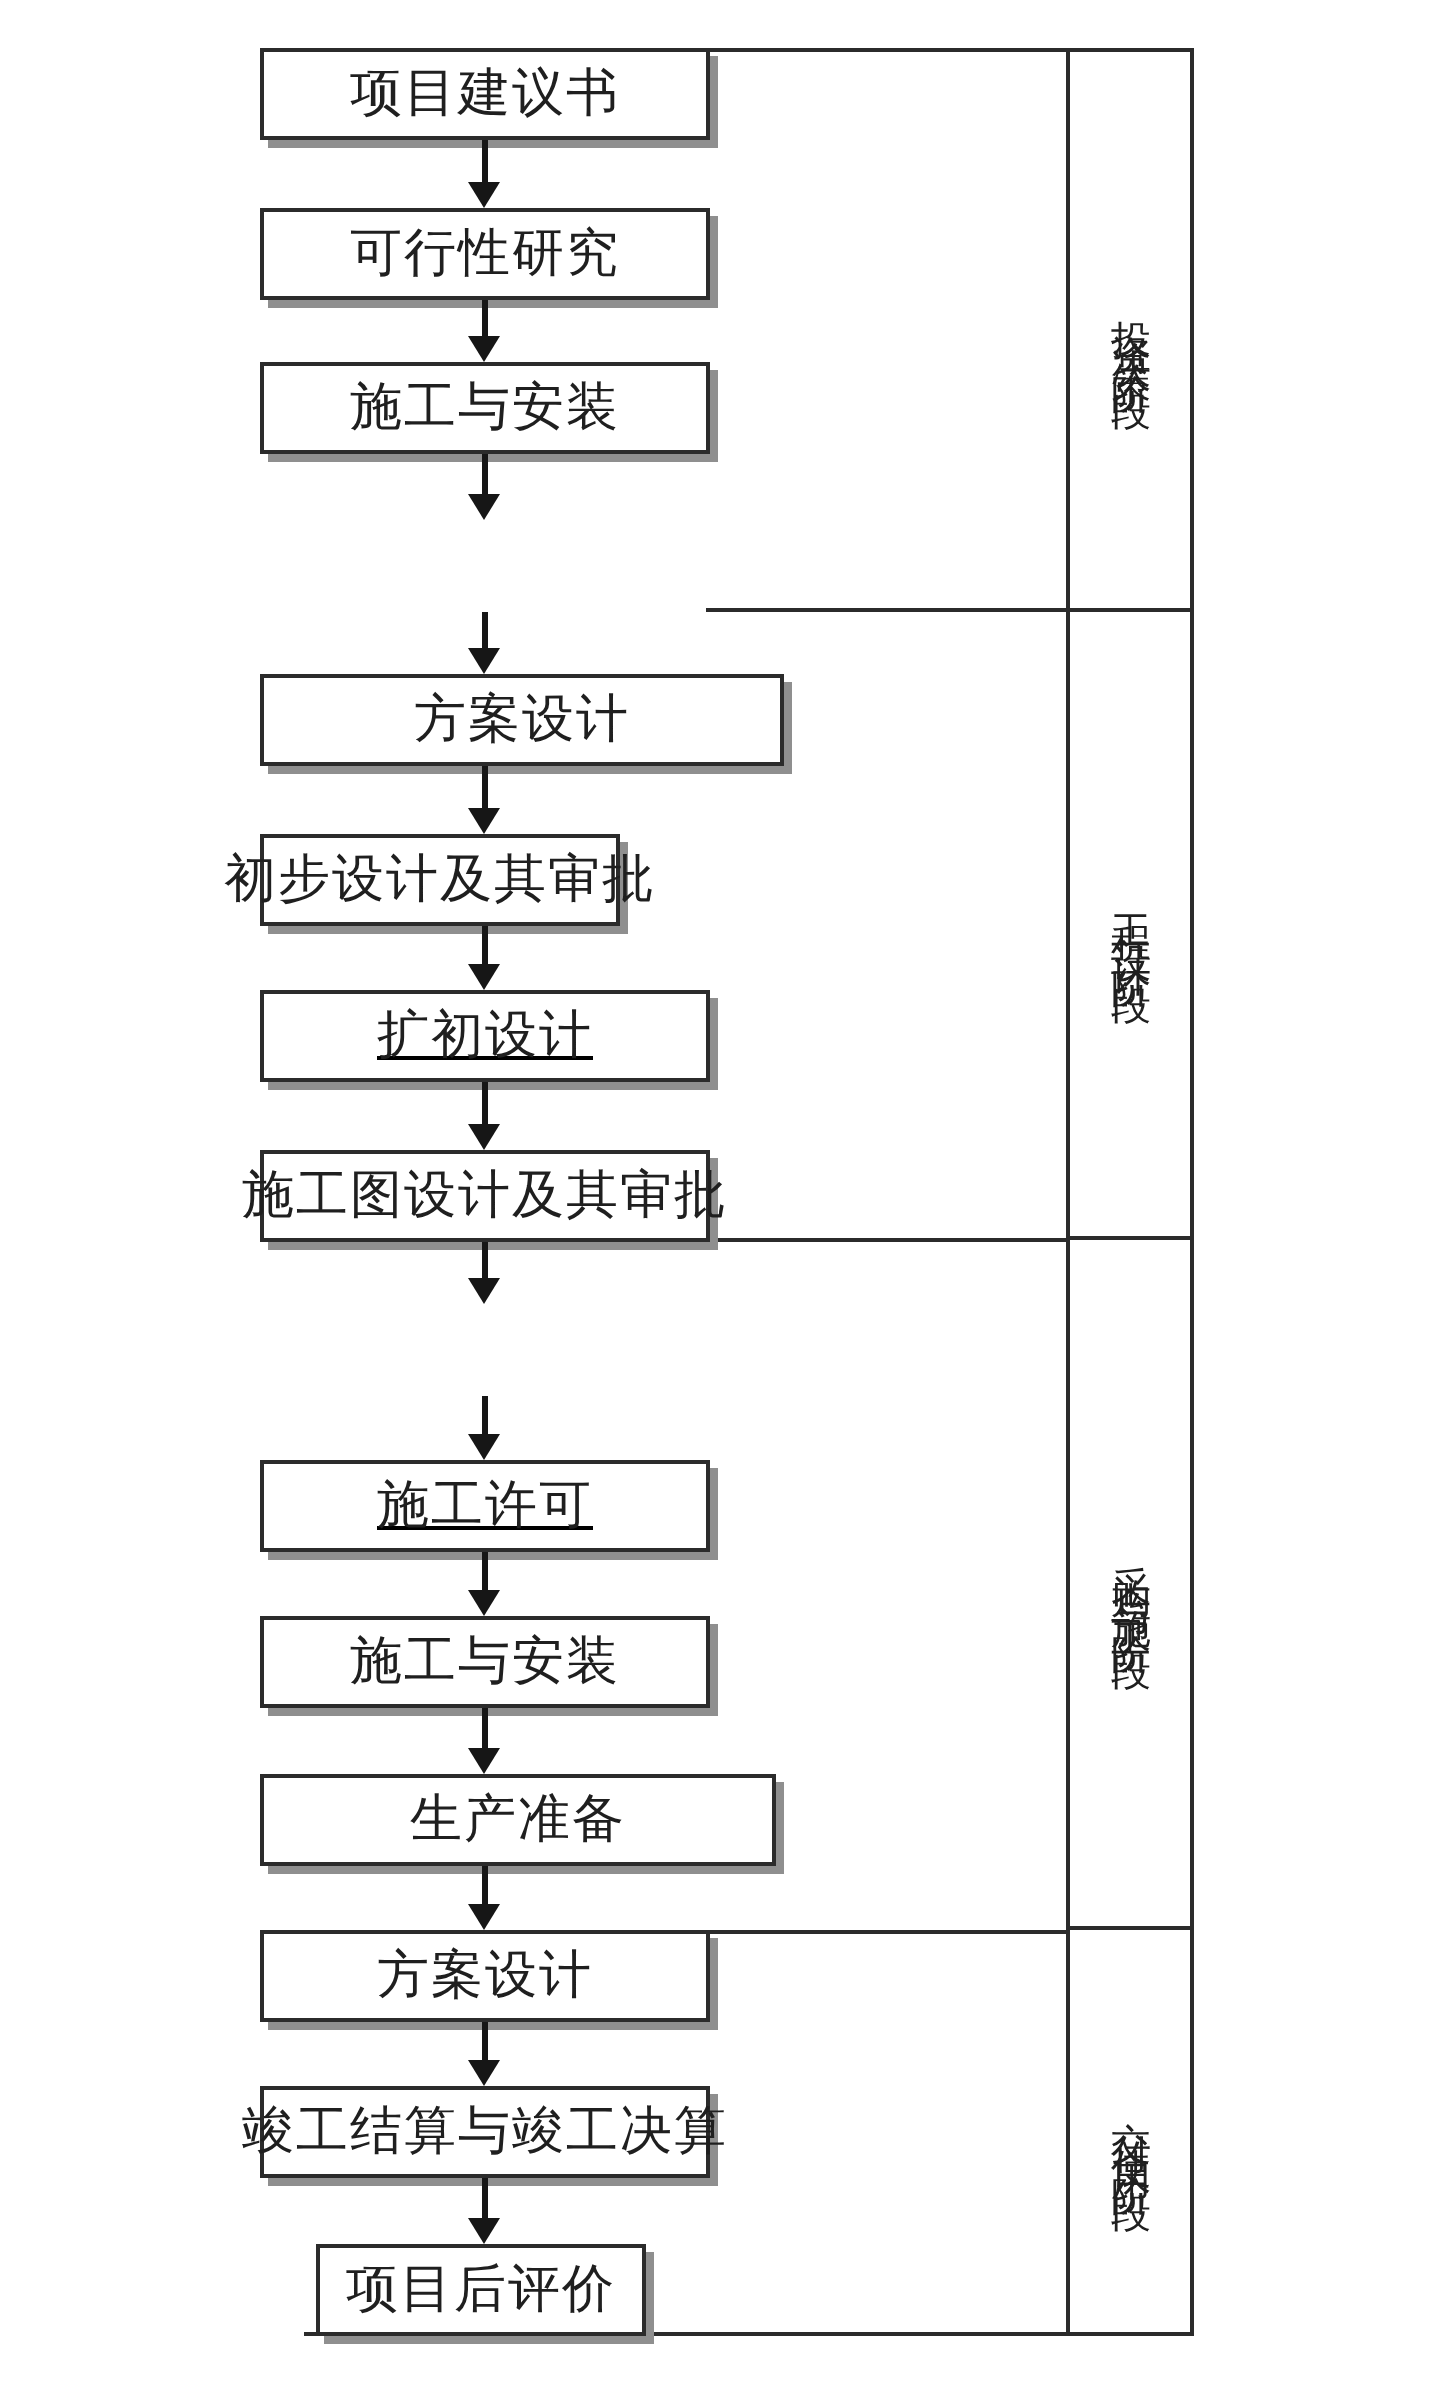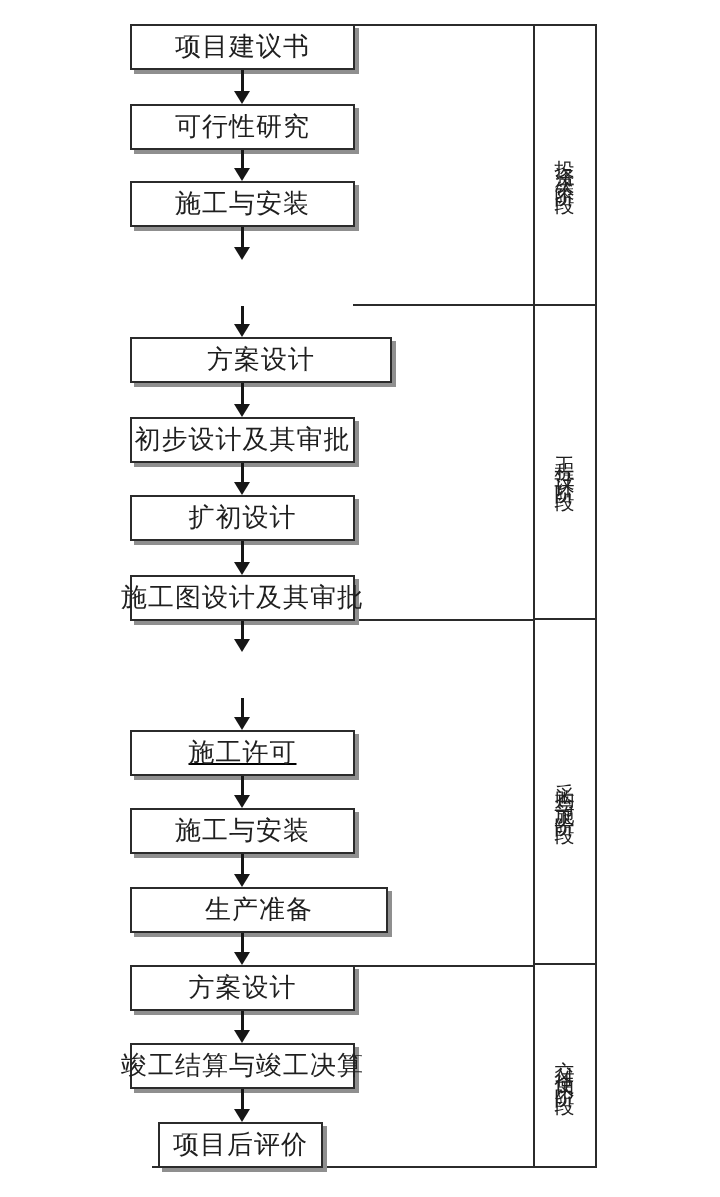--- a/index.html
+++ b/index.html
@@ -94,24 +94,24 @@
       </div>
       <div class="step-box" style="left: 130px; top: 104px; width: 225px; height: 46px;">
         <span class="step-label">可行性研究</span>
       </div>
       <div class="step-box" style="left: 130px; top: 181px; width: 225px; height: 46px;">
         <span class="step-label">施工与安装</span>
       </div>
       <div class="step-box" style="left: 130px; top: 337px; width: 262px; height: 46px; align-items: center;">
         <span class="step-label">方案设计</span>
       </div>
-      <div class="step-box" style="left: 130px; top: 417px; width: 225px; height: 46px;">
+      <div class="step-box" style="left: 130px; top: 417px; width: 180px; height: 46px;">
         <span class="step-label">初步设计及其审批</span>
       </div>
-      <div class="step-box" style="left: 130px; top: 495px; width: 225px; height: 46px;">
+      <div class="step-box" style="left: 130px; top: 495px; width: 225px; height: 46px; text-decoration: underline;">
         <span class="step-label">扩初设计</span>
       </div>
       <div class="step-box" style="left: 130px; top: 575px; width: 225px; height: 46px;">
         <span class="step-label">施工图设计及其审批</span>
       </div>
       <div class="step-box" style="left: 130px; top: 730px; width: 225px; height: 46px; text-decoration: underline;">
         <span class="step-label">施工许可</span>
       </div>
       <div class="step-box" style="left: 130px; top: 808px; width: 225px; height: 46px;">
         <span class="step-label">施工与安装</span>

